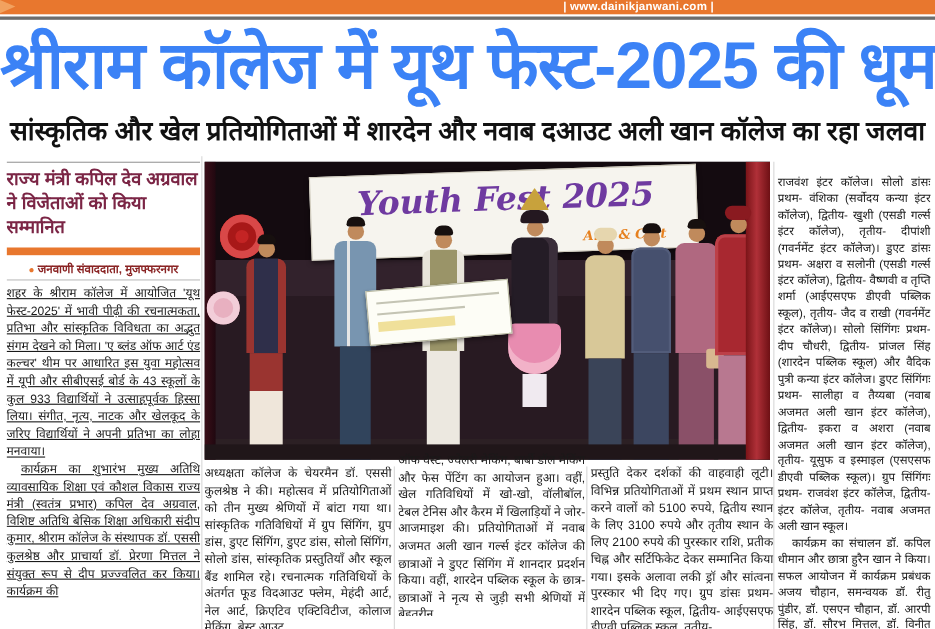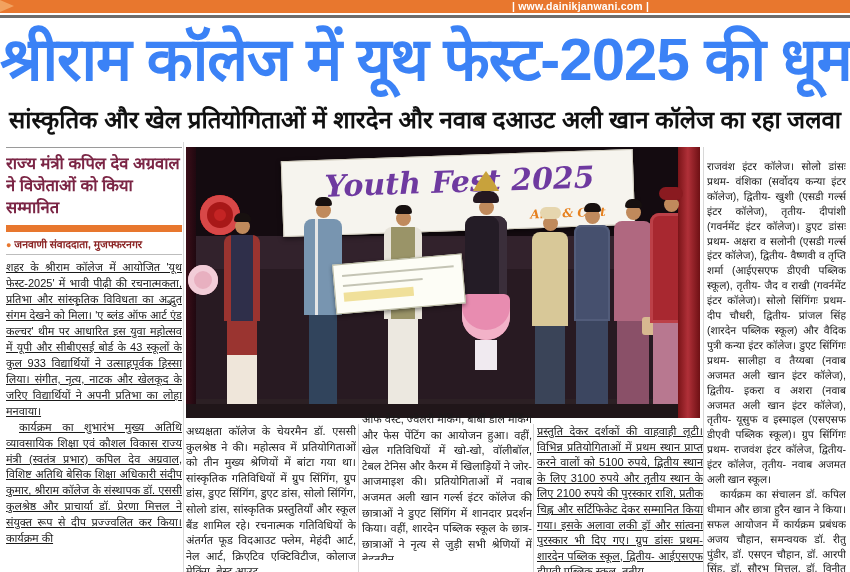--- a/index.html
+++ b/index.html
@@ -39,21 +39,21 @@
   .col p + p { text-indent:13px; }
 
   .vrule { position:absolute; width:1px; background:#d8d8d8; }
 
   
   .left-col { position:absolute; left:6px; top:142px; width:176px; height:430px; overflow:hidden; }
   .kicker1 { font-size:16.5px; line-height:1.32; font-weight:800; color:#1c2340; }
   .kicker-rule { height:1px; background:#9a9a9a; margin:5px 0 5px 0; }
   .kicker2 { font-size:16.5px; line-height:1.32; font-weight:800; color:#7b2545; }
   .orange-strip { height:7px; background:#e8772e; margin:7px 0 5px 0; }
-  .byline { text-align:left; font-size:10.5px; font-weight:bold; color:#8a2424; margin:2px 0 3px 0; }
+  .byline { text-align:center; font-size:10.5px; font-weight:bold; color:#8a2424; margin:2px 0 3px 0; }
   .byline .bullet { color:#e8772e; font-size:9px; }
   .byline-rule { height:1px; background:#bdbdbd; margin:0 0 5px 0; }
   .left-col .body { text-align:justify; font-size:11px; line-height:1.45; }
   .left-col .body p { margin:0;text-decoration:underline; }
   .left-col .body p + p { text-indent:13px; }
 
   
   .photo {
     position:absolute; left:186px; top:147px; width:514px; height:271px;
     background:linear-gradient(180deg,#140b10 0 33%, #32222c 33% 45%, #281a22 45% 93%, #2c2024 93% 100%);
@@ -141,21 +141,21 @@
     box-shadow:0 2px 4px rgba(0,0,0,.45); z-index:5;
   }
   .cheque .line { position:absolute; left:8px; right:8px; height:2px; background:#c4c4b4; }
   .cheque .l1 { top:10px; } .cheque .l2 { top:20px; right:40px; }
   .cheque .band { position:absolute; left:8px; top:28px; width:70px; height:9px; background:#f0e09a; }
   .stage-floor { position:absolute; left:0; bottom:0; width:100%; height:14px; background:#201619; }
 
   
   .col2 { left:186px; top:424px; width:170px; height:148px; }
   .col3 { left:362px; top:412px; width:170px; height:148px; }
-  .col4 { left:537px; top:424px; width:166px; height:148px;text-decoration:underline; }
+  .col4 { left:537px; top:424px; width:166px; height:148px; }
   .col5 { left:707px; top:159px; width:139px; height:425px; font-size:10.5px; }
 </style>
 </head>
 <body>
 
 <div id="page">
 
   <div class="top-bar">
     <span class="top-arrow"></span>
     <span class="site-url">| www.dainikjanwani.com |</span>

